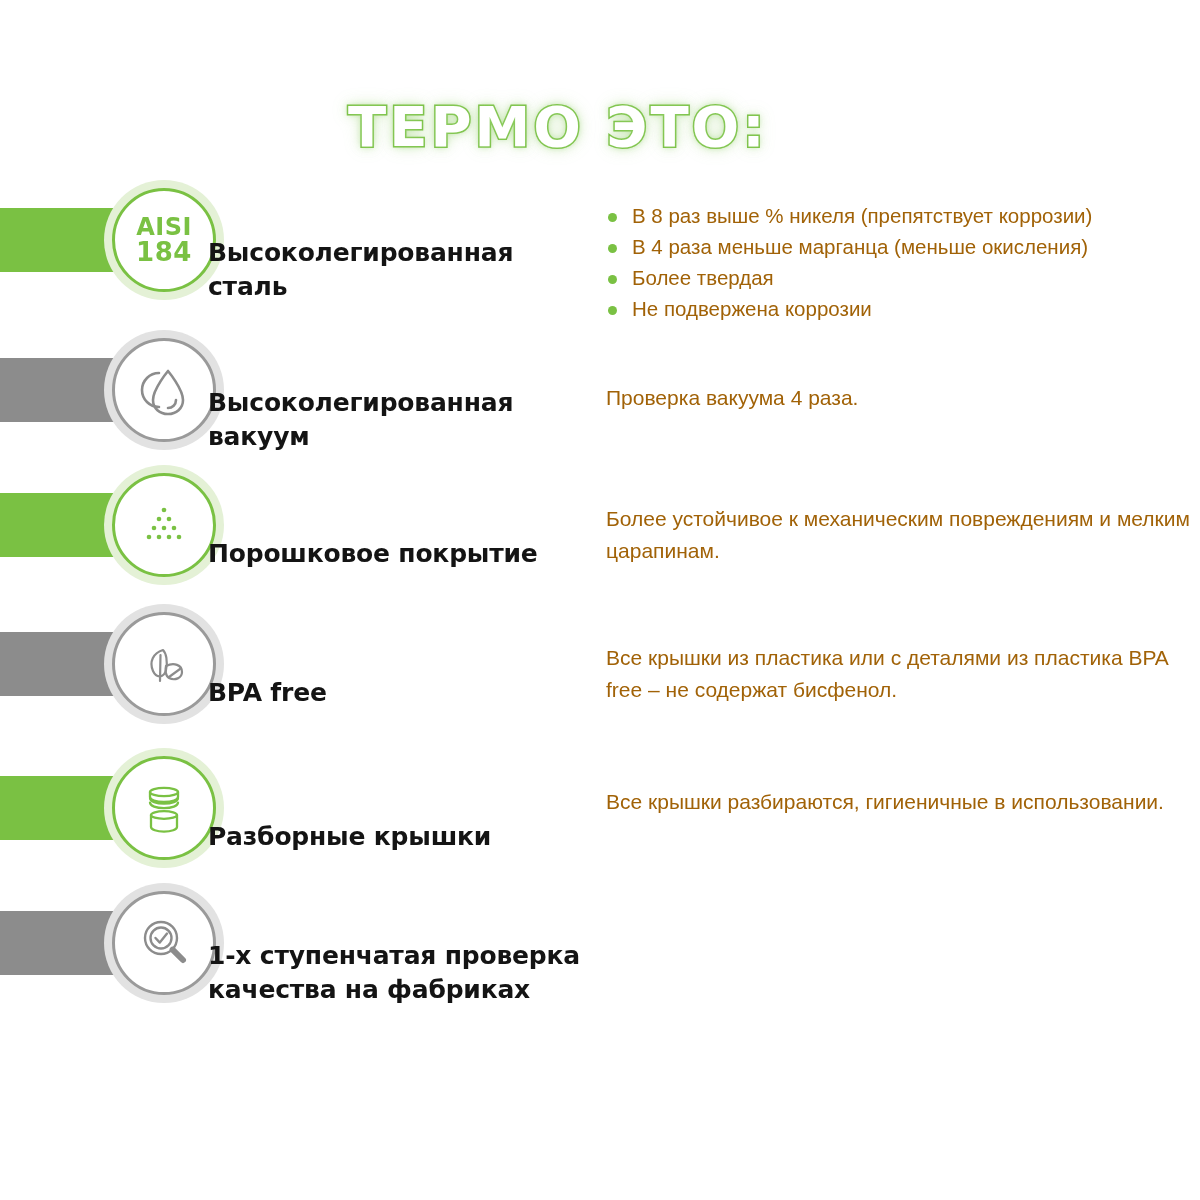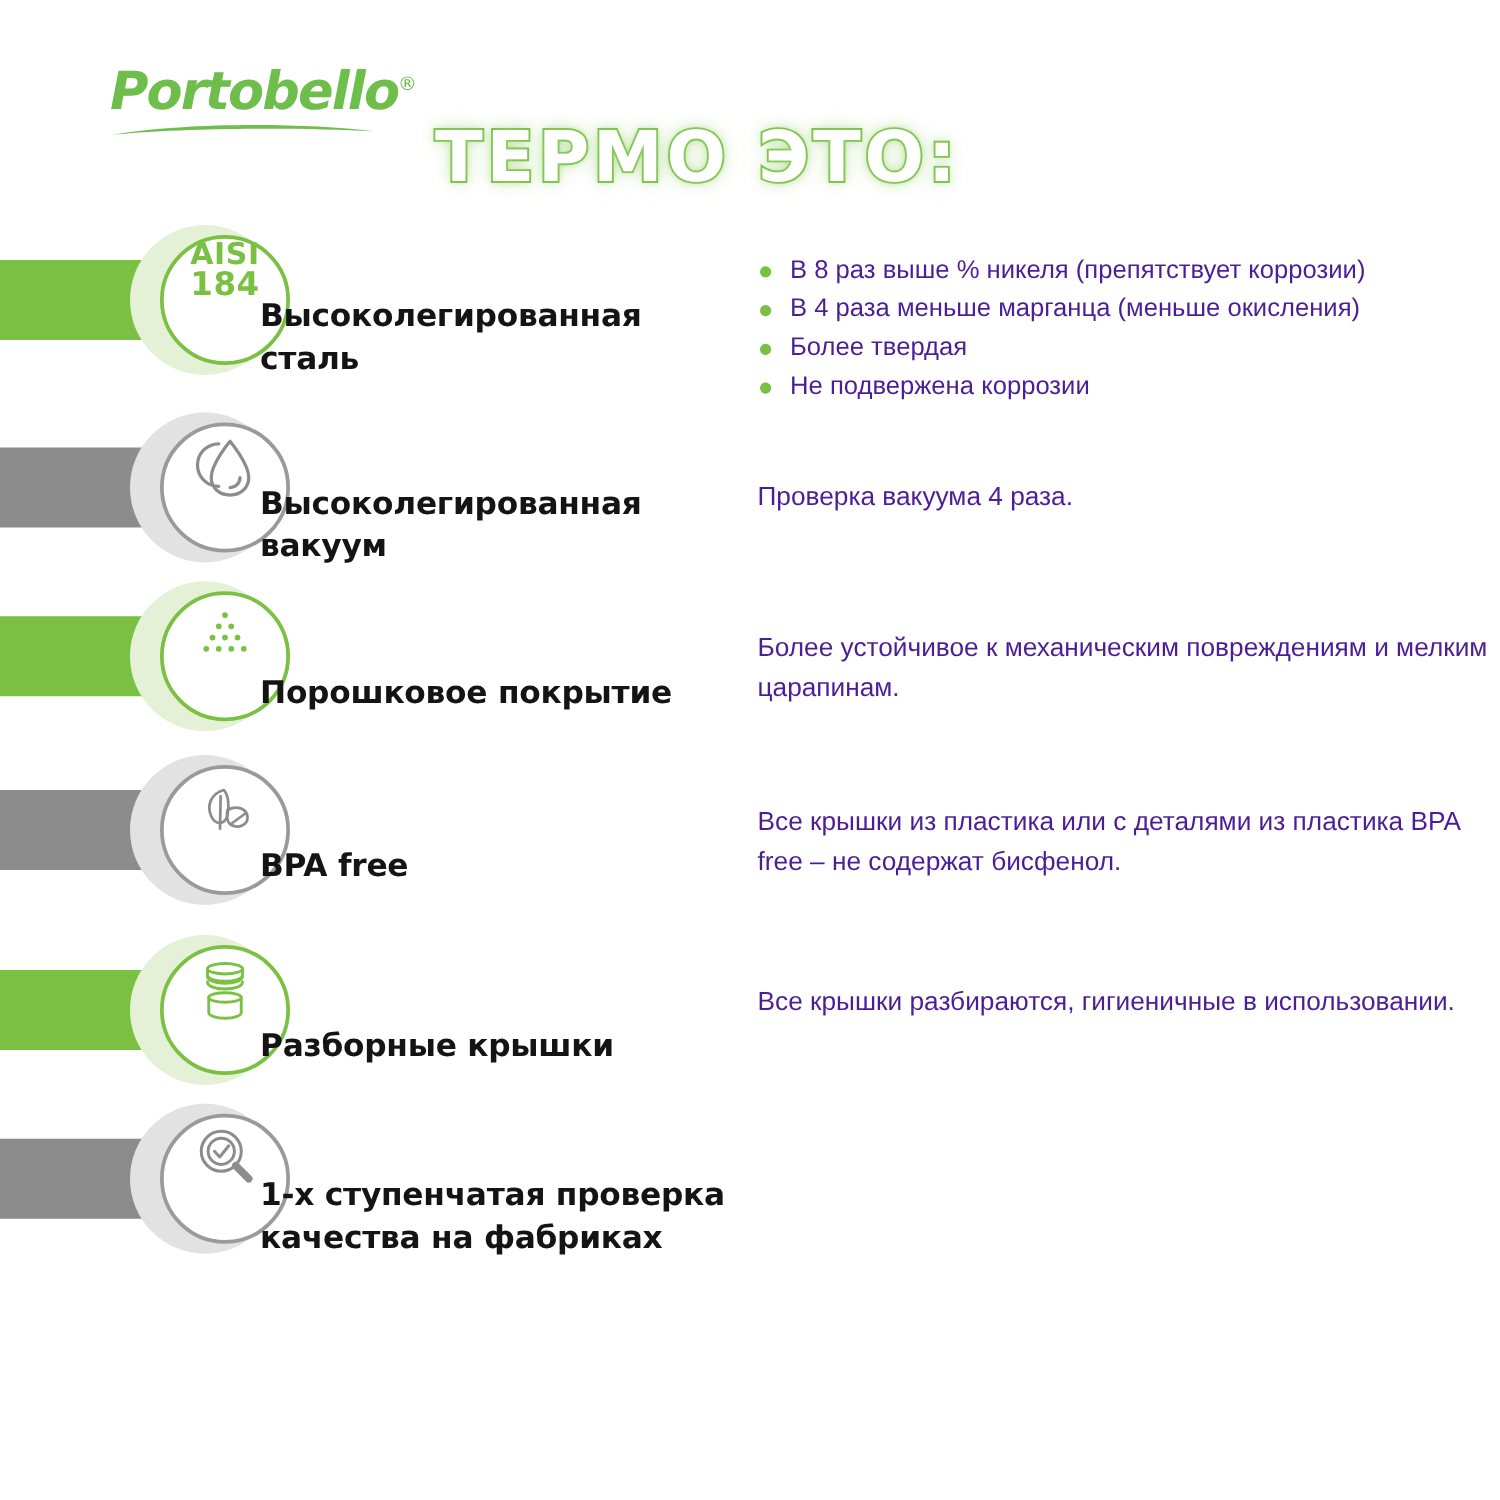--- a/index.html
+++ b/index.html
@@ -116,29 +116,29 @@
     width: 120px;
     height: 120px;
     border-radius: 50%;
     box-sizing: border-box;
   }
   .badge-halo.green { background: #E4F1D6; }
   .badge-halo.gray  { background: #E2E2E2; }
 
   .badge-core {
     position: absolute;
-    left: 24px;
+    left: 8px;
     top: 8px;
     width: 104px;
     height: 104px;
     border-radius: 50%;
     background: #ffffff;
     box-sizing: border-box;
     display: flex;
-    align-items: flex-start;
+    align-items: center;
     justify-content: center;
   }
   .badge-core.green { border: 3px solid #7AC143; }
   .badge-core.gray  { border: 3px solid #9A9A9A; }
 
   .aisi {
     font-family: "DejaVu Sans", sans-serif;
     font-weight: bold;
     color: #7AC143;
     text-align: center;
@@ -162,21 +162,21 @@
     margin-top: 30px;
   }
 
   .row-body {
     position: absolute;
     left: 606px;
     top: 0;
     width: 590px;
     font-size: 21px;
     line-height: 32px;
-    color: #4c1d95;
+    color: #a16207;
   }
   .row-body p { margin: 0; }
 
   ul.bullets {
     margin: 0;
     padding: 0;
     list-style: none;
   }
   ul.bullets li {
     position: relative;
@@ -194,26 +194,20 @@
     height: 9px;
     border-radius: 50%;
     background: #7AC143;
   }
 </style>
 </head>
 <body>
 
 <div class="header">
 
-  <div class="logo">
-    <div class="logo-word"><span>Portobello</span><span class="logo-reg">®</span></div>
-    <svg class="logo-swoosh" viewBox="0 0 212 14">
-      <path d="M1 12 C 60 2, 152 2, 211 9 C 152 6, 60 6, 1 12 Z" fill="#6DBE4B"></path>
-    </svg>
-  </div>
 
   <div class="title-wrap">
     <div class="title">ТЕРМО ЭТО:</div>
   </div>
 
 </div>
 
 <div class="rows">
 
   <div class="row" id="row-0" style="top:180px;">

